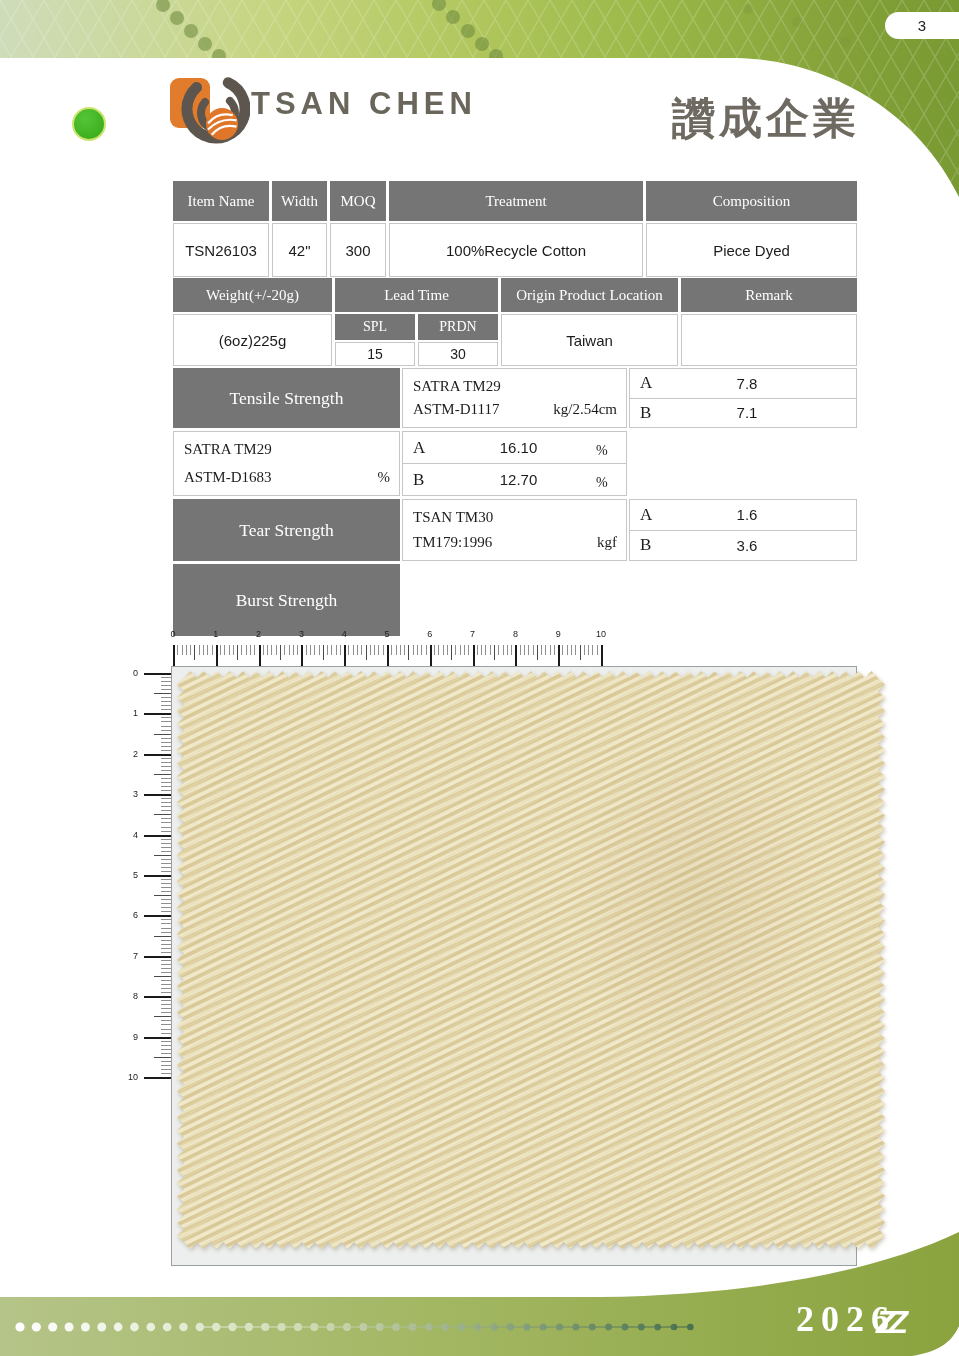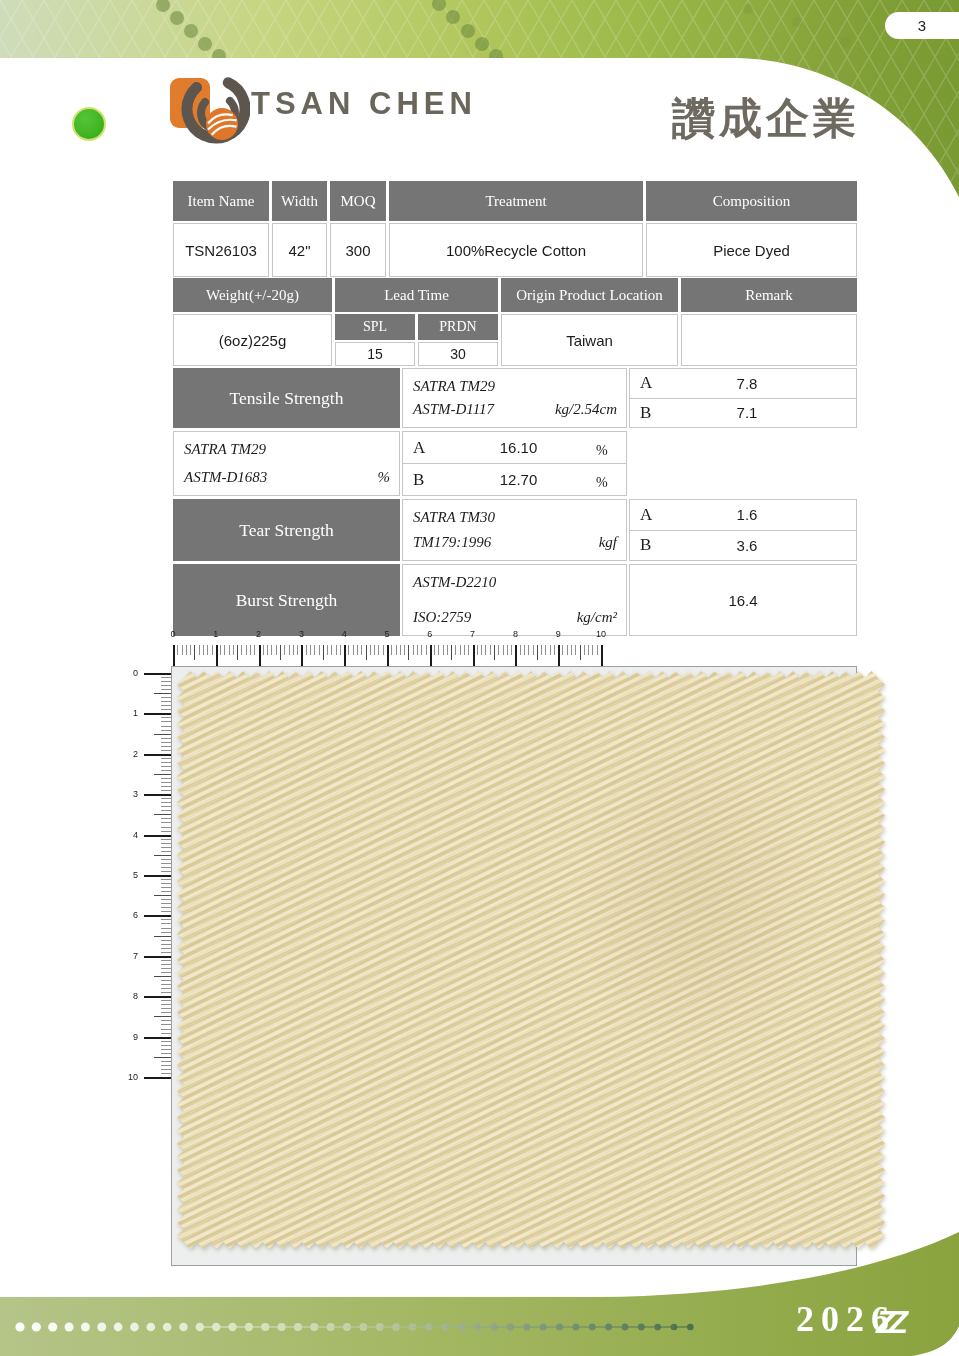--- a/index.html
+++ b/index.html
@@ -37,21 +37,21 @@
 
   #spec2{position:absolute;left:173px;top:278px;width:684px;height:88px;}
   #spec2 .cell{position:absolute;}
 
   
   #strength{position:absolute;left:173px;top:368px;width:684px;}
   .s-row{display:grid;grid-template-columns:227px 225px 1fr;gap:0 2px;margin-bottom:3px;}
   .s-label{background:#757575;color:#fff;font-family:"Liberation Serif",serif;font-size:17.5px;
            display:flex;align-items:center;justify-content:center;}
   .s-method{background:#fff;border:1px solid #c6c6c6;position:relative;box-sizing:border-box;
-            font-family:"Liberation Serif",serif;font-size:15px;color:#1c1c1c;padding:8px 10px;font-style:italic;}
+            font-family:"Liberation Serif",serif;font-size:15px;color:#1c1c1c;padding:8px 10px;}
   .s-method .m1{position:absolute;left:10px;top:9px;}
   .s-method .m2{position:absolute;left:10px;bottom:9px;}
   .s-method .unit{position:absolute;right:9px;bottom:9px;}
   .s-results{background:#fff;border:1px solid #c6c6c6;box-sizing:border-box;display:flex;flex-direction:column;}
   .s-half{flex:1;display:flex;align-items:center;}
   .s-half + .s-half{border-top:1px solid #c6c6c6;}
   .ab{width:38px;padding-left:10px;font-family:"Liberation Serif",serif;font-size:17px;color:#1c1c1c;box-sizing:border-box;}
   .val{flex:1;text-align:center;font-size:15px;color:#1c1c1c;}
   .sfx{width:30px;font-family:"Liberation Serif",serif;font-size:14px;color:#1c1c1c;align-self:flex-end;padding-bottom:4px;}
   .s-single{flex:1;display:flex;align-items:center;justify-content:center;font-size:15px;color:#1c1c1c;}
@@ -212,48 +212,40 @@
           <span class="ab">B</span>
           <span class="val">12.70</span>
           <span class="sfx">%</span>
         </div>
       </div>
     </div>
 
     <div class="s-row" style="height:62px;">
       <div class="s-label">Tear Strength</div>
       <div class="s-method">
-        <span class="m1">SATRA TM30</span>
+        <span class="m1">TSAN TM30</span>
         <span class="m2">TM179:1996</span>
         <span class="unit">kgf</span>
       </div>
       <div class="s-results">
         <div class="s-half">
           <span class="ab">A</span>
           <span class="val">1.6</span>
           <span class="sfx"></span>
         </div>
         <div class="s-half">
           <span class="ab">B</span>
           <span class="val">3.6</span>
           <span class="sfx"></span>
         </div>
       </div>
     </div>
 
     <div class="s-row" style="height:72px;border-radius:12px;">
       <div class="s-label">Burst Strength</div>
-      <div class="s-method">
-        <span class="m1">ASTM-D2210</span>
-        <span class="m2">ISO:2759</span>
-        <span class="unit">kg/cm²</span>
-      </div>
-      <div class="s-results">
-        <div class="s-single">16.4</div>
-      </div>
     </div>
   </div>
 
   <div id="hruler-nums">
       <span style="left: 0px;">0</span>
       <span style="left: 42.8px;">1</span>
       <span style="left: 85.6px;">2</span>
       <span style="left: 128.4px;">3</span>
       <span style="left: 171.2px;">4</span>
       <span style="left: 214px;">5</span>

